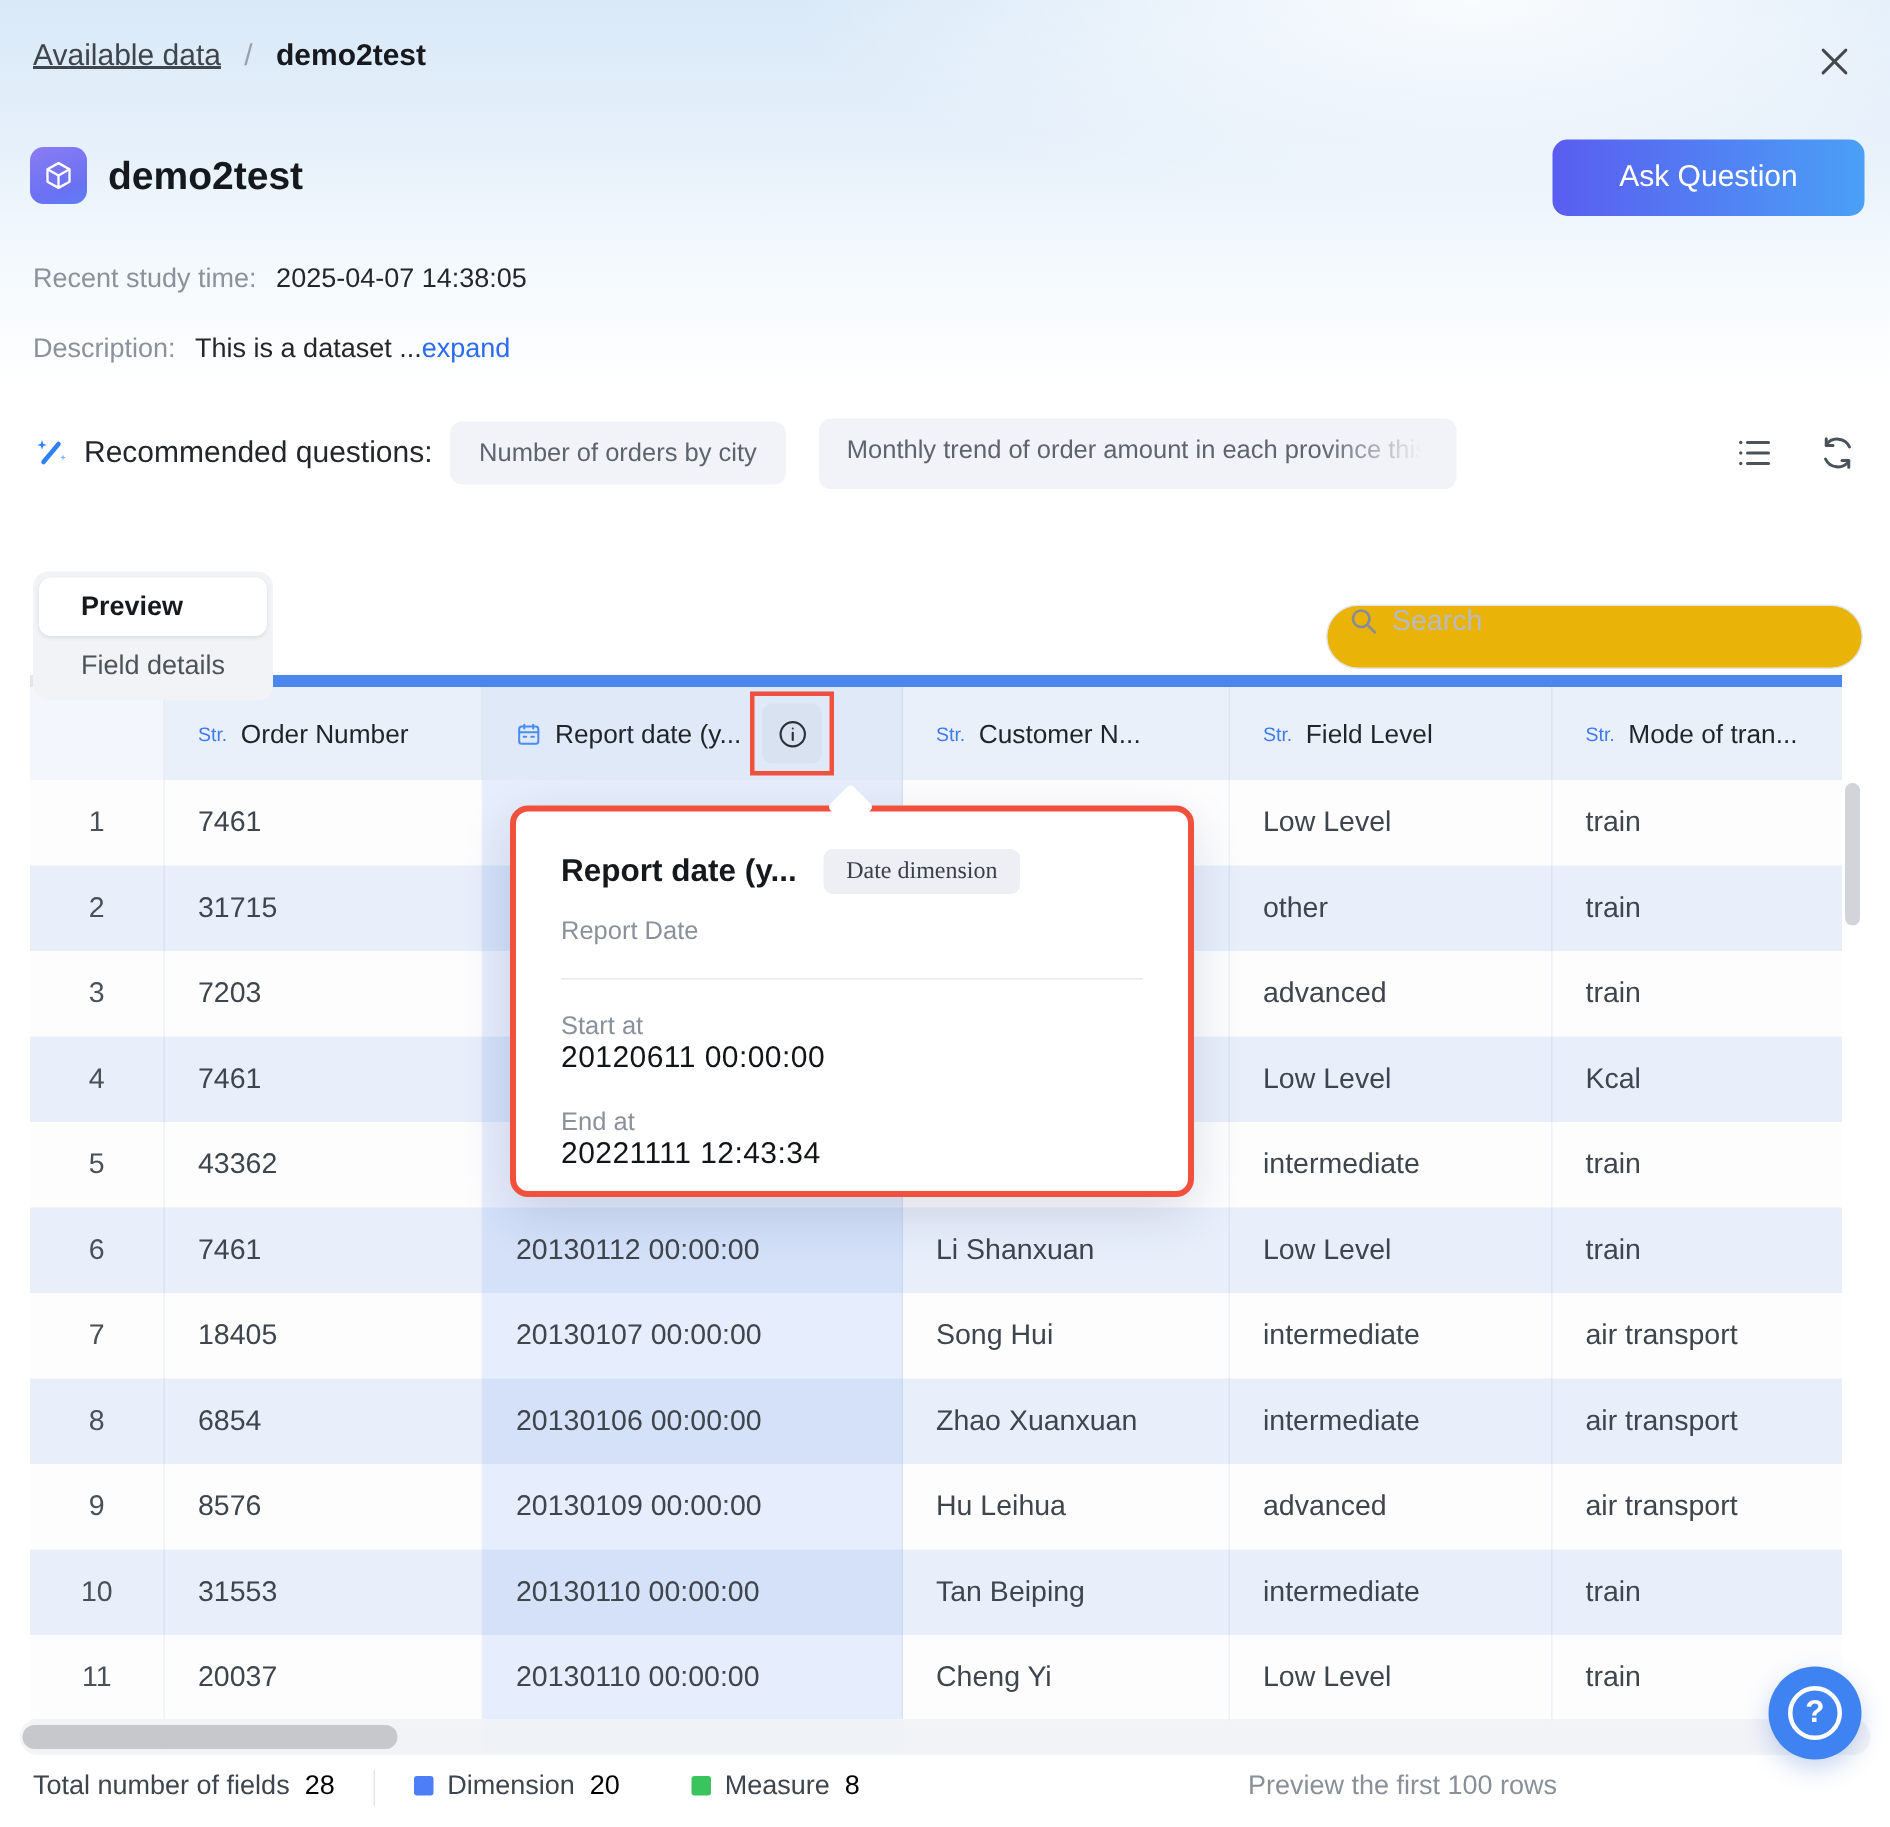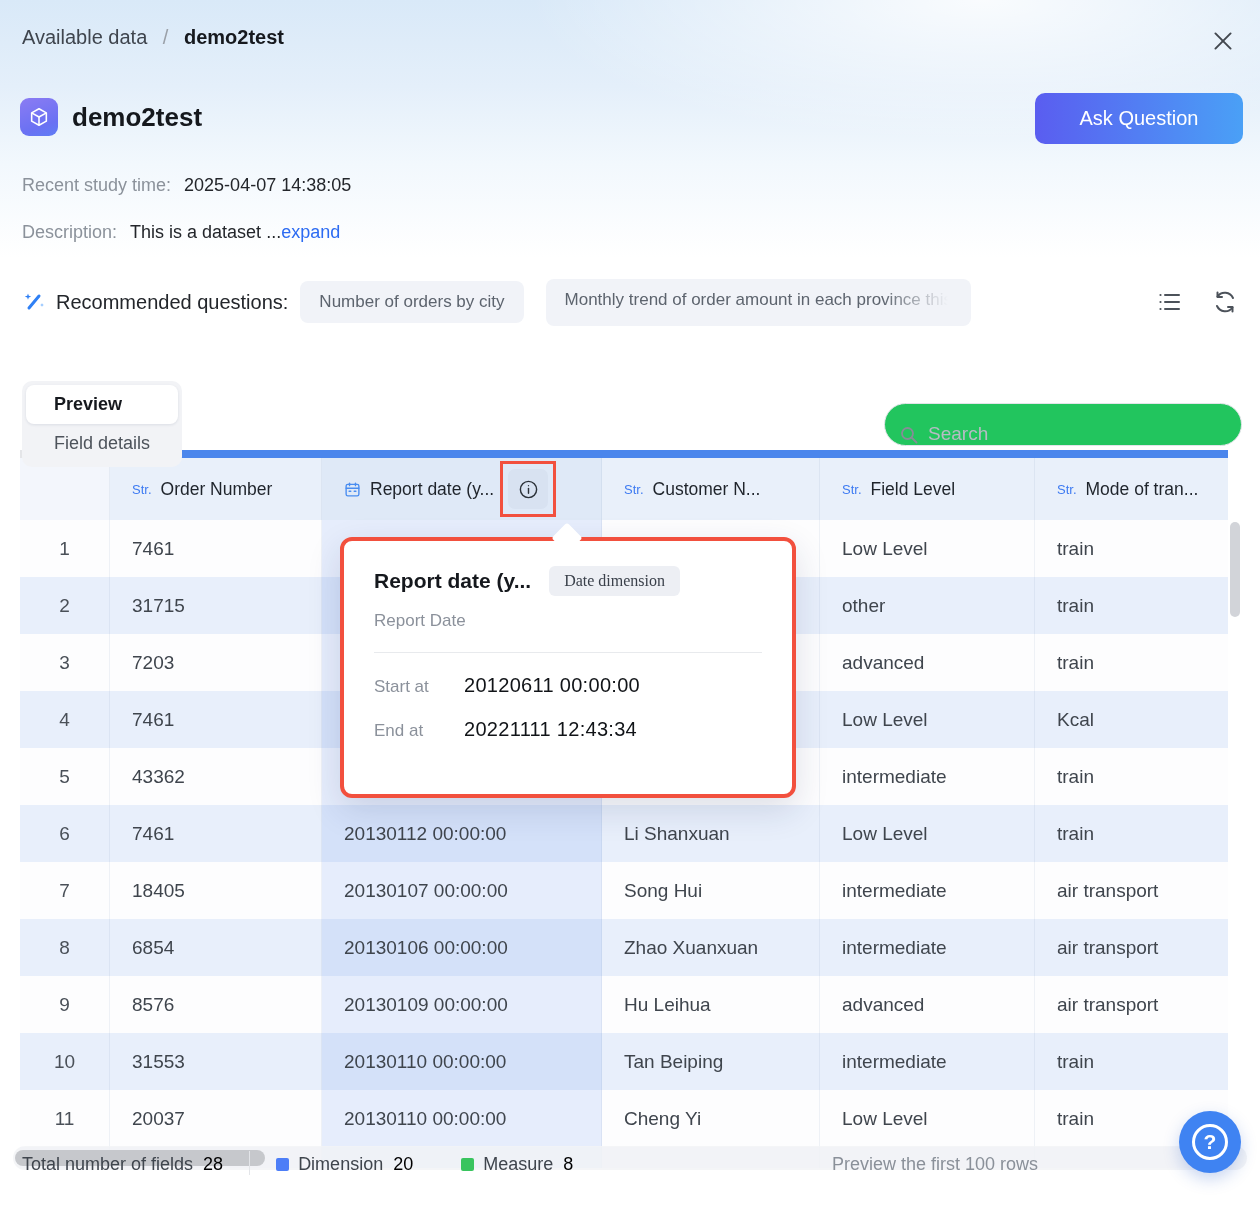--- a/index.html
+++ b/index.html
@@ -9,21 +9,21 @@
     font-family:"Liberation Sans","DejaVu Sans",sans-serif; color:#23262b;
   }
   .bg {
     position:absolute; left:0; top:0; width:1260px; height:430px;
     background:
       radial-gradient(ellipse 60% 55% at 78% 0%, rgba(255,255,255,0.85), rgba(255,255,255,0) 60%),
       linear-gradient(180deg, #d9e9f8 0%, #e4effa 20%, #f2f8fd 38%, #ffffff 60%);
   }
   
   .breadcrumb { position:absolute; left:22px; top:26px; font-size:20px; z-index:2; }
-  .breadcrumb .parent { color:#3f454e; cursor:pointer; }
+  .breadcrumb .parent { color:#3f454e; cursor:pointer;text-decoration:underline; }
   .breadcrumb .sep { color:#9aa0a8; margin:0 10px; }
   .breadcrumb .current { color:#16191e; font-weight:700; }
   .close-btn { position:absolute; right:24px; top:28px; width:26px; height:26px; z-index:2; cursor:pointer; }
   .close-btn svg { width:100%; height:100%; }
 
   .title-row { position:absolute; left:20px; top:98px; display:flex; align-items:center; gap:14px; z-index:2; }
   .ds-icon {
     width:38px; height:38px; border-radius:9px; flex:0 0 auto;
     background:linear-gradient(160deg,#8b7cf3 0%, #6a71f3 70%, #5f7df5 100%);
     display:flex; align-items:center; justify-content:center;
@@ -62,22 +62,22 @@
   .icon-btn svg { width:100%; height:100%; }
 
   
   .toolbar { position:absolute; left:22px; top:381px; width:1220px; display:flex;
     align-items:center; justify-content:space-between; z-index:2; }
   .seg { background:#f2f3f6; border-radius:10px; padding:4px; display:flex;flex-direction:column; }
   .seg .tab { padding:9px 28px; font-size:18px; color:#4d535b; border-radius:8px; cursor:pointer; }
   .seg .tab.active { background:#ffffff; color:#16191e; font-weight:700;
     box-shadow:0 1px 3px rgba(20,40,80,0.10); }
   .searchbox {
-    width:358px; height:43px; border:1px solid #e2e5e9; border-radius:22px; background:#22c55e;
-    display:flex; align-items:flex-end; padding:0 14px; gap:9px;
+    width:358px; height:43px; border:1px solid #e2e5e9; border-radius:22px; background:#eab308;
+    display:flex; align-items:flex-start; padding:0 14px; gap:9px;
   }
   .searchbox svg { width:20px; height:20px; flex:0 0 auto; }
   .searchbox input { border:none; outline:none; flex:1; font-size:19px; color:#3f454d;
     font-family:inherit; background:transparent; }
   .searchbox input::placeholder { color:#b6bcc4; }
 
   
   .table { position:absolute; left:20px; top:450px; width:1208px; z-index:1; }
   .topbar { display:flex; height:8px; }
   .topbar .seg-gray { width:90px; background:#e4e5e8; }
@@ -126,27 +126,27 @@
     box-shadow:0 12px 34px rgba(25,45,90,0.14); padding:25px 30px;
   }
   .popup .arrow { position:absolute; top:-14px; left:212px; width:22px; height:22px;
     background:#ffffff; transform:rotate(45deg); border-radius:3px; }
   .popup-title-row { display:flex; align-items:center; position:relative; z-index:1; }
   .popup-title { font-size:21px; font-weight:700; color:#15181d; }
   .popup-badge { margin-left:18px; background:#edeff4; border-radius:6px; padding:6px 15px;
     font-size:16px; color:#3a404a;font-family:Liberation Serif, serif; }
   .popup-desc { margin-top:15px; font-size:17px; color:#8b919b; }
   .popup-divider { margin-top:21px; height:1px; background:#e8eaed; }
-  .popup-kv { display:flex; align-items:baseline; margin-top:21px; }
+  .popup-kv { display:flex; align-items:baseline; margin-top:21px;flex-direction:column; }
   .popup-kv .k { width:90px; font-size:17px; color:#8b919b; flex:0 0 auto; }
   .popup-kv .v { font-size:20px; color:#111418; font-weight:500; letter-spacing:0.3px; }
 
   
-  .footer { position:absolute; left:0; top:1137px; width:1060px; height:38px;
-    display:flex; align-items:flex-end; padding:0 22px; font-size:18px; z-index:6; background:transparent; }
+  .footer { position:absolute; left:0; top:1180px; width:1060px; height:38px;
+    display:flex; align-items:flex-start; padding:0 22px; font-size:18px; z-index:6; background:transparent; }
   .footer .lbl { color:#3f454d; }
   .footer .val { color:#000000; margin-left:10px; }
   .footer .vdiv { width:1px; height:24px; background:#e3e5e9; margin:0 26px; }
   .sq { width:13px; height:13px; border-radius:2px; display:inline-block; margin-right:9px; }
   .sq.dim { background:#4d7ef7; }
   .sq.mea { background:#39c45e; }
   .footer .group { display:flex; align-items:center; }
   .footer .group + .group { margin-left:48px; }
   .footer .note { margin-left:auto; color:#8a9099; }
 

